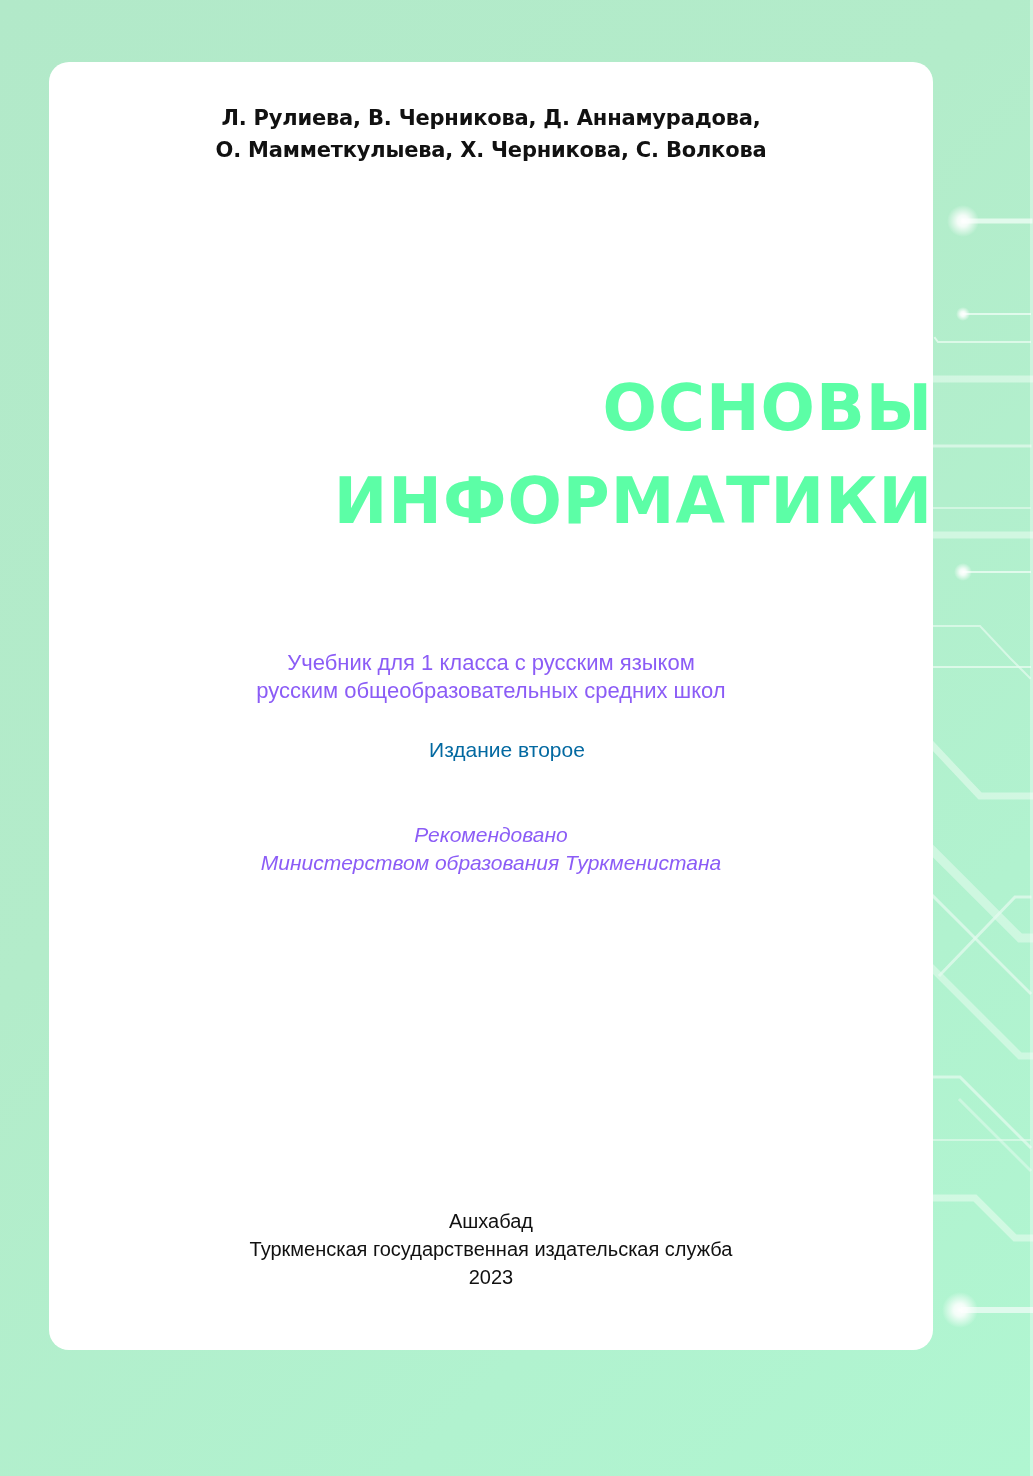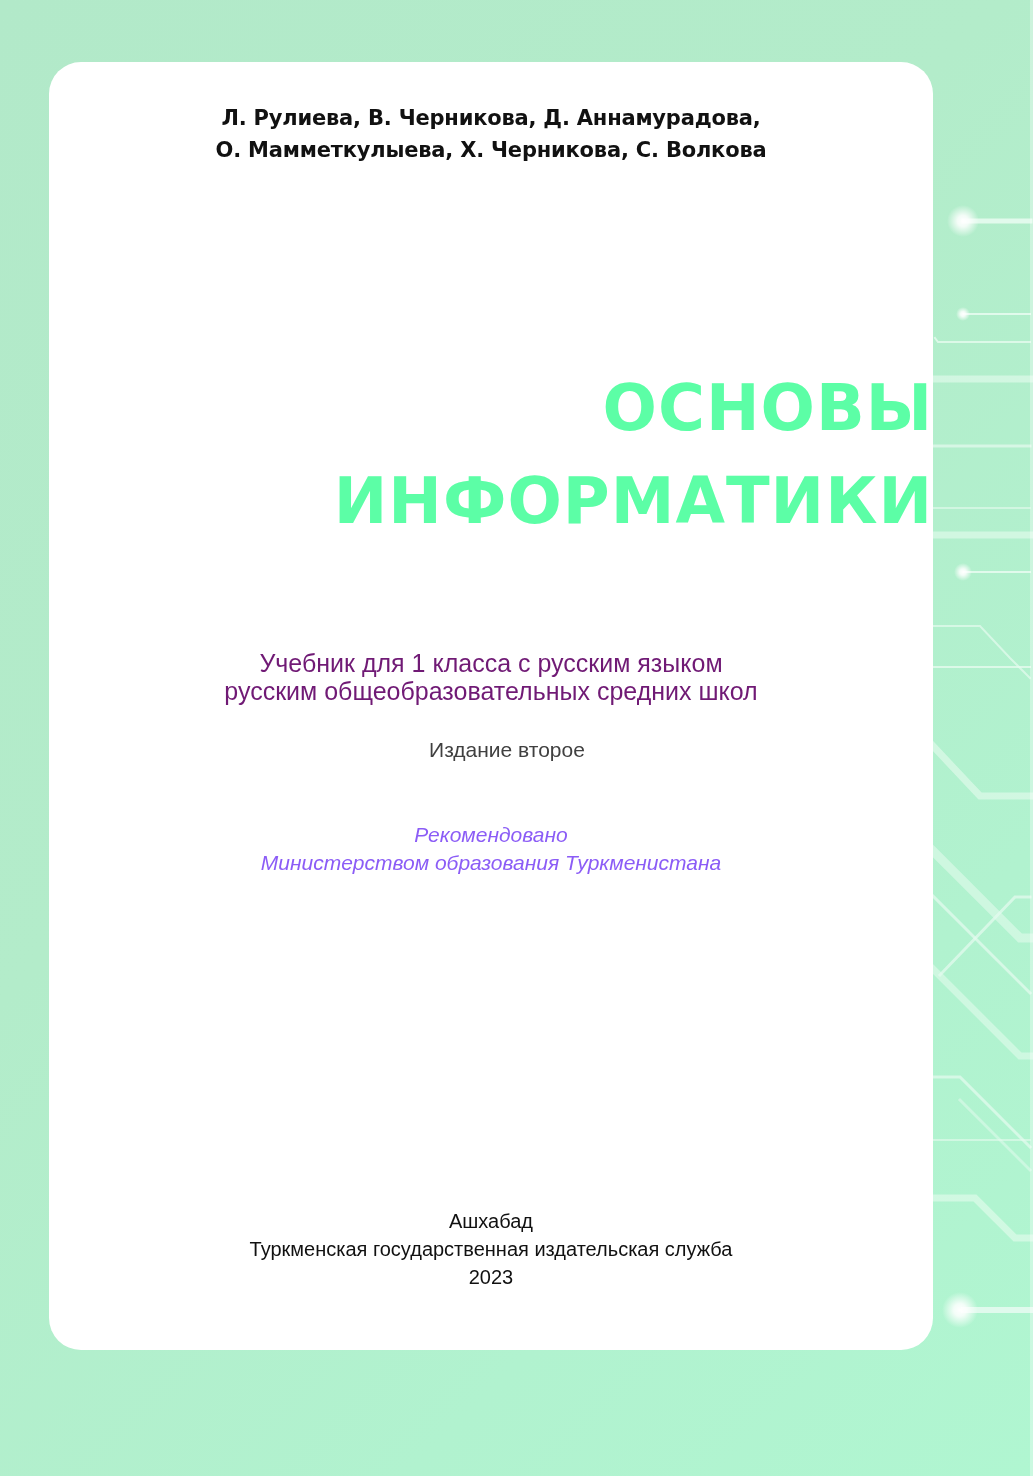--- a/index.html
+++ b/index.html
@@ -20,21 +20,21 @@
       width: 1033px; height: 1476px;
       pointer-events: none;
     }
     .card {
       position: absolute;
       left: 49px;
       top: 62px;
       width: 884px;
       height: 1288px;
       background: #ffffff;
-      border-radius: 32px;
+      border-radius: 20px;
     }
     .authors {
       position: absolute;
       left: 0; right: 0;
       top: 40px;
       text-align: center;
       font-family: "DejaVu Sans", sans-serif;
       font-weight: bold;
       font-size: 21px;
       line-height: 32px;
@@ -53,33 +53,33 @@
       line-height: 93px;
       color: #5cfea6;
       letter-spacing: 1px;
     }
     .subtitle {
       position: absolute;
       left: 0; right: 0;
       top: 587px;
       text-align: center;
       font-family: "Liberation Sans", sans-serif;
-      font-size: 25px;
+      font-size: 22px;
       line-height: 28px;
-      color: #701a75;
+      color: #8b5cf6;
     }
     .edition {
       position: absolute;
       left: 0; right: 0;
       top: 674px;
       text-align: center;
       font-family: "Liberation Sans", sans-serif;
       font-size: 21px;
       line-height: 28px;
-      color: #404040;
+      color: #0369a1;
       padding-left: 32px;
     }
     .recommended {
       position: absolute;
       left: 0; right: 0;
       top: 759px;
       text-align: center;
       font-family: "Liberation Sans", sans-serif;
       font-style: italic;
       font-size: 21px;

